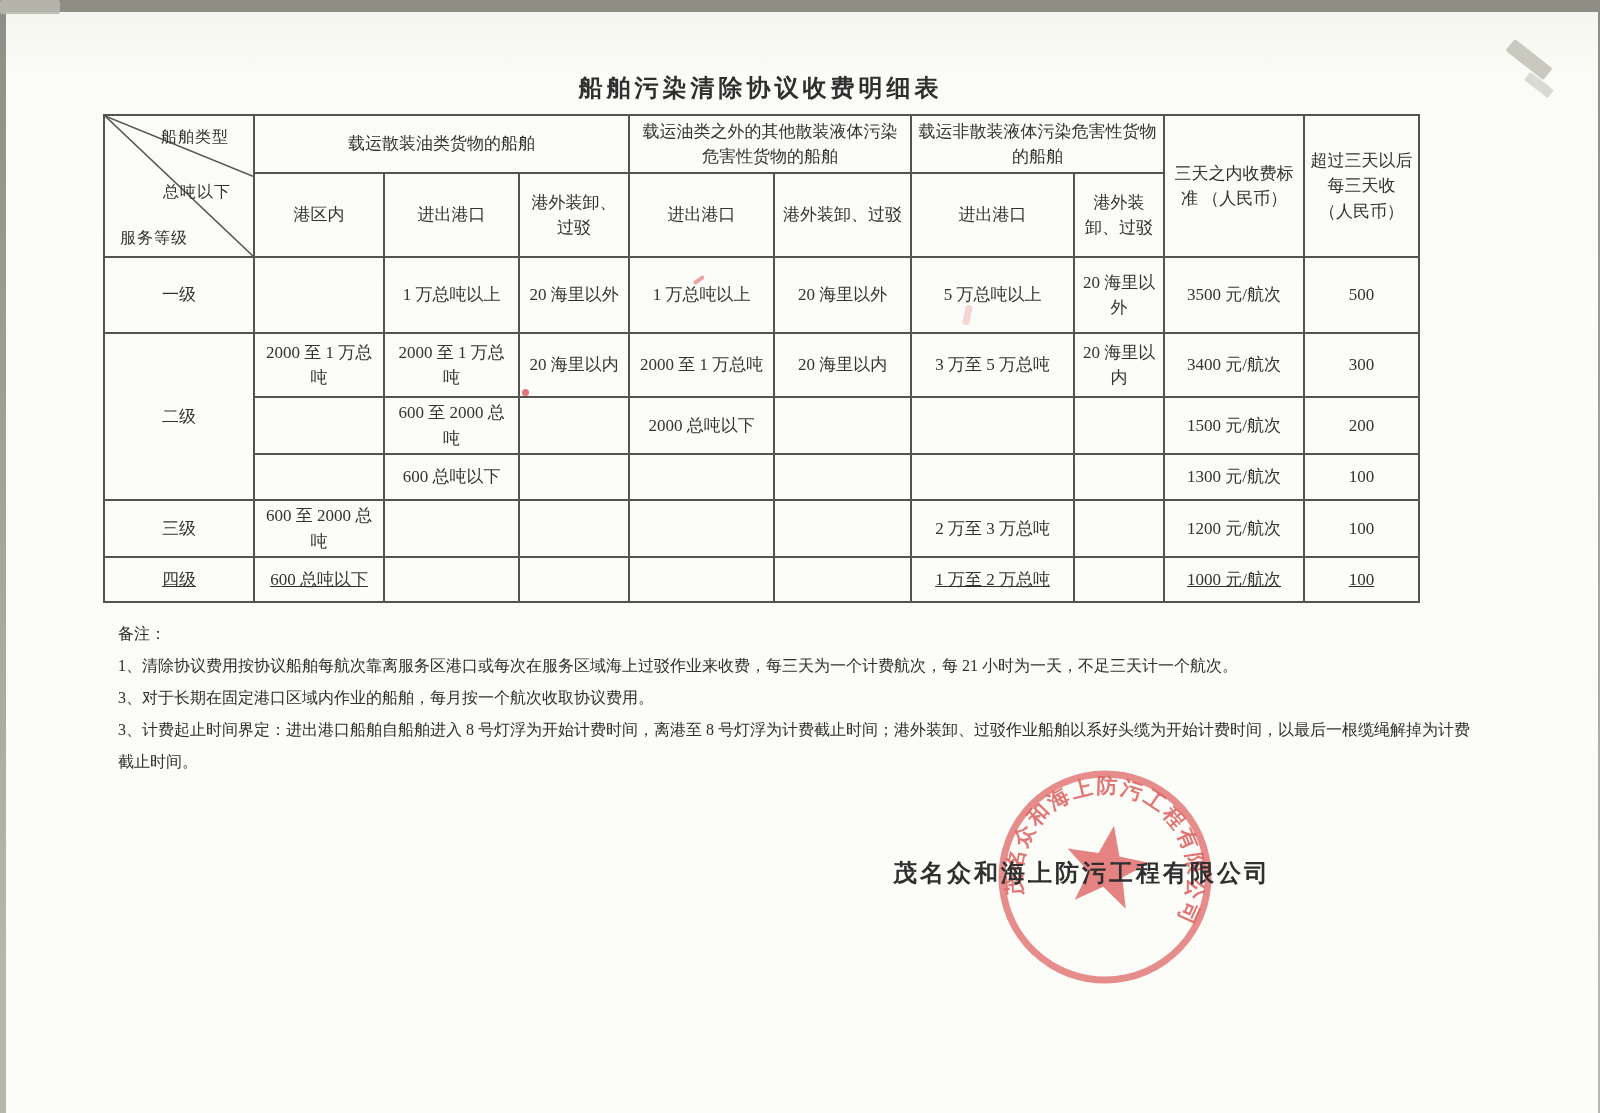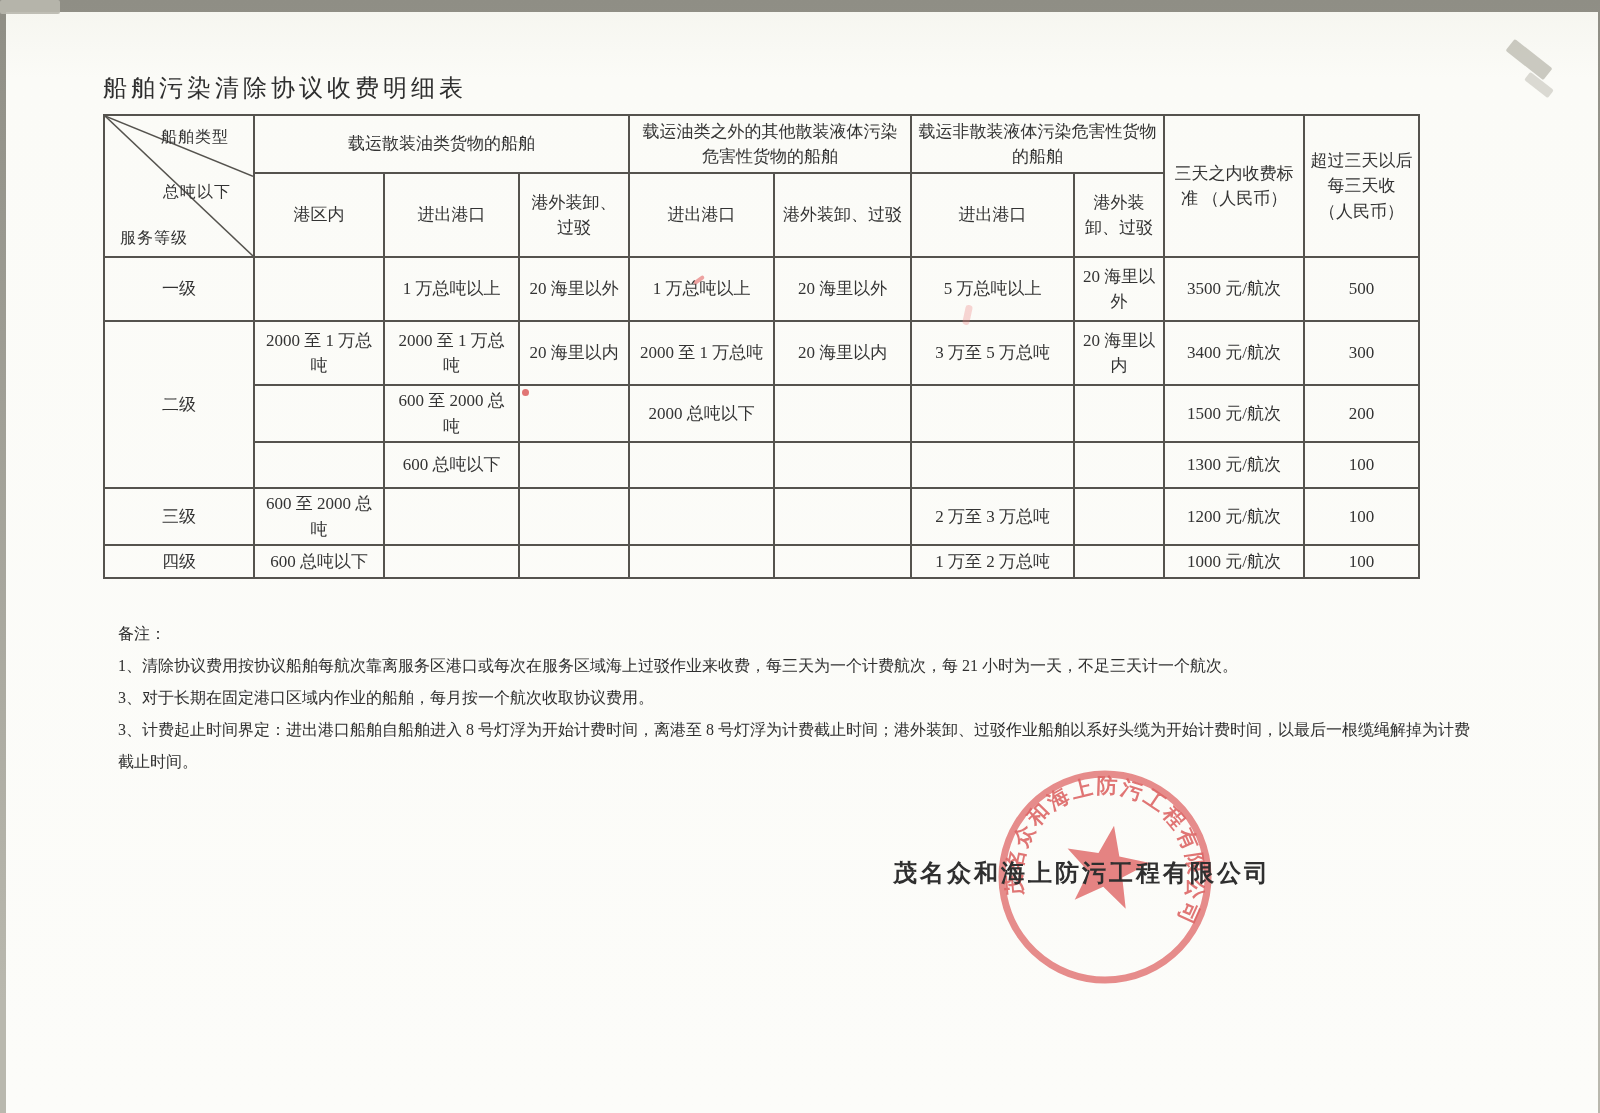--- a/index.html
+++ b/index.html
@@ -2,28 +2,28 @@
 <html><head>
 <meta charset="utf-8">
 <style>
   html,body{margin:0;padding:0;}
   body{width:1600px;height:1113px;overflow:hidden;background:#9f9e95;
        font-family:"Liberation Serif","DejaVu Serif",serif;color:#2f2f2f;}
   .page{position:relative;width:1600px;height:1113px;background:linear-gradient(180deg,#8f8e85,#b9b8ae 90%);}
   .paper{position:absolute;left:6px;top:12px;width:1592px;height:1101px;
          background:linear-gradient(180deg,#f6f6f0 0%,#fbfbf7 6%,#fcfcf9 100%);}
   .fold{position:absolute;background:#b9b8ae;opacity:.75;border-radius:2px;}
-  .title{position:absolute;top:60px;left:97px;width:1315px;
-         font-size:24px;font-weight:normal;letter-spacing:4px;}
+  .title{position:absolute;top:60px;left:97px;width:1315px;text-align:center;
+         font-size:24px;font-weight:bold;letter-spacing:4px;}
   table.fee{position:absolute;top:102px;left:97px;width:1315px;border-collapse:collapse;table-layout:fixed;padding-left:44px;}
   table.fee td{border:2px solid #55534e;text-align:center;vertical-align:middle;
                font-size:17px;line-height:1.5;padding:2px 5px;color:#333;}
   tr.h1{height:58px;} tr.h2{height:84px;}
-  tr.r1{height:64px;margin-left:48px;} tr.r2{height:64px;} tr.r3{height:52px;}
-  tr.r4{height:46px;} tr.r5{height:54px;} tr.r6{height:33px;}
+  tr.r1{height:76px;margin-left:48px;} tr.r2{height:64px;} tr.r3{height:52px;}
+  tr.r4{height:46px;} tr.r5{height:54px;} tr.r6{height:45px;text-decoration:underline;}
   td.corner{position:relative;padding:0;}
   td.corner svg{position:absolute;inset:0;width:100%;height:100%;}
   td.corner .lab{position:absolute;font-size:16px;letter-spacing:1px;white-space:nowrap;}
   .lab-type{left:56px;top:9px;}
   .lab-area{left:58px;top:64px;}
   .lab-grade{left:15px;top:110px;}
   .notes{position:absolute;top:606px;left:112px;width:1352px;font-size:16px;line-height:32px;}
   .notes p{margin:0;}
   .company{position:absolute;top:845px;left:887px;font-size:24px;font-weight:bold;
            letter-spacing:3px;z-index:3;white-space:nowrap;}

